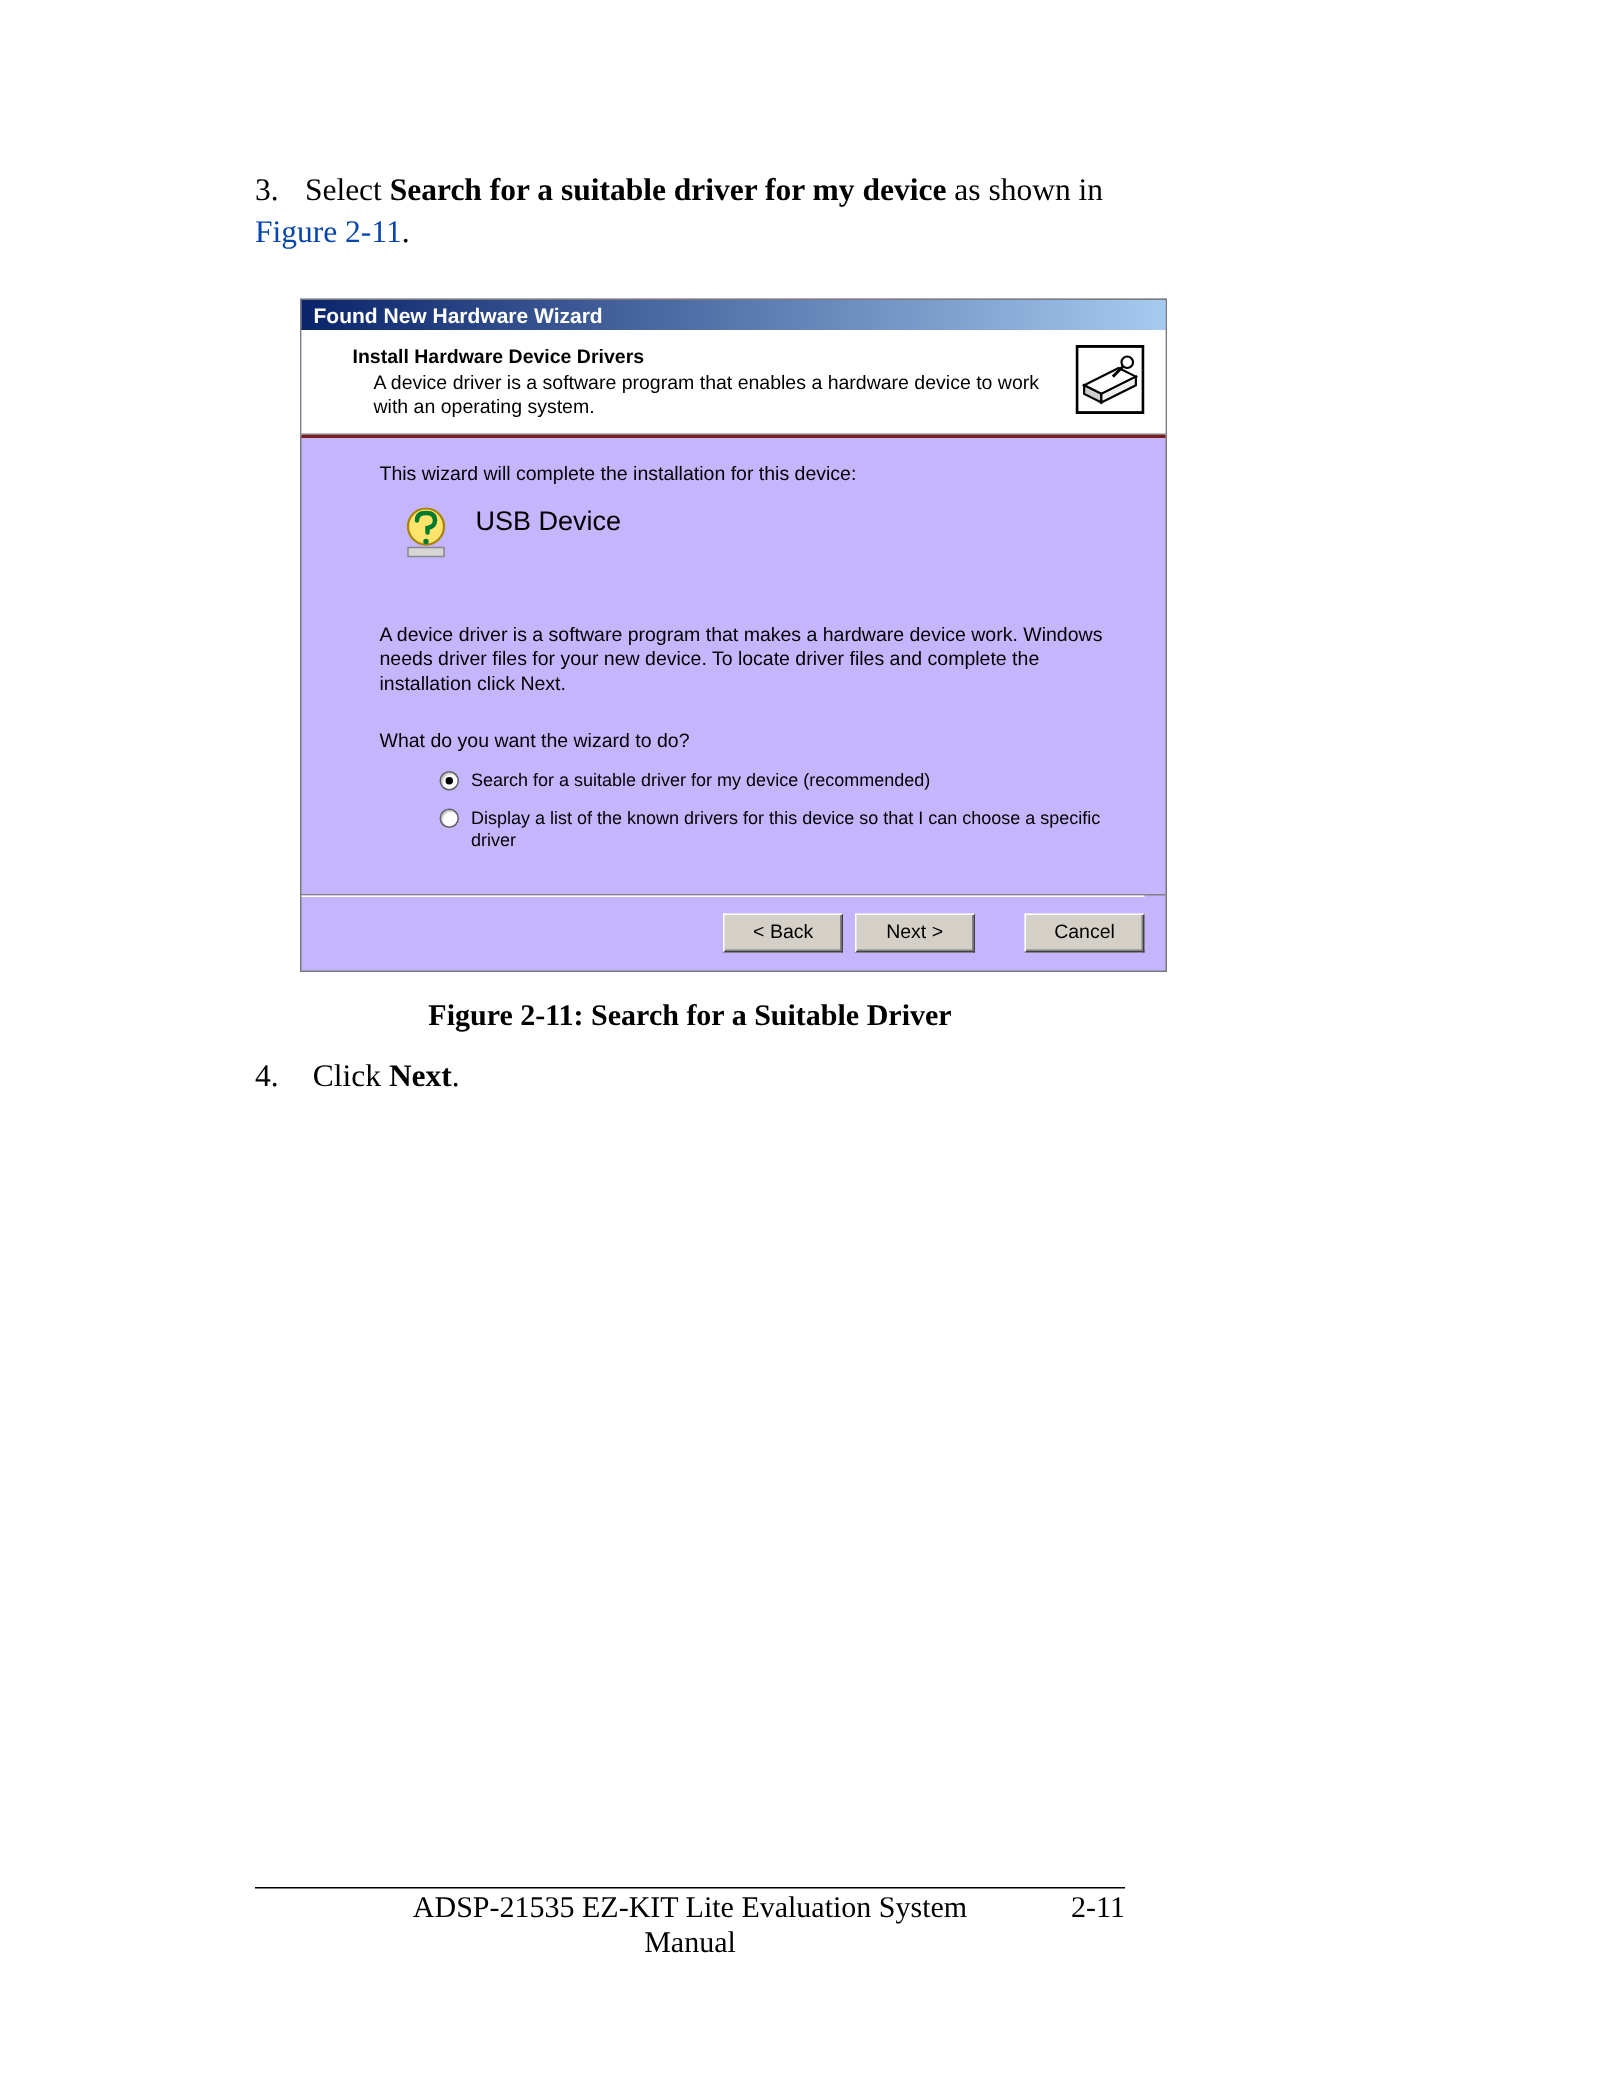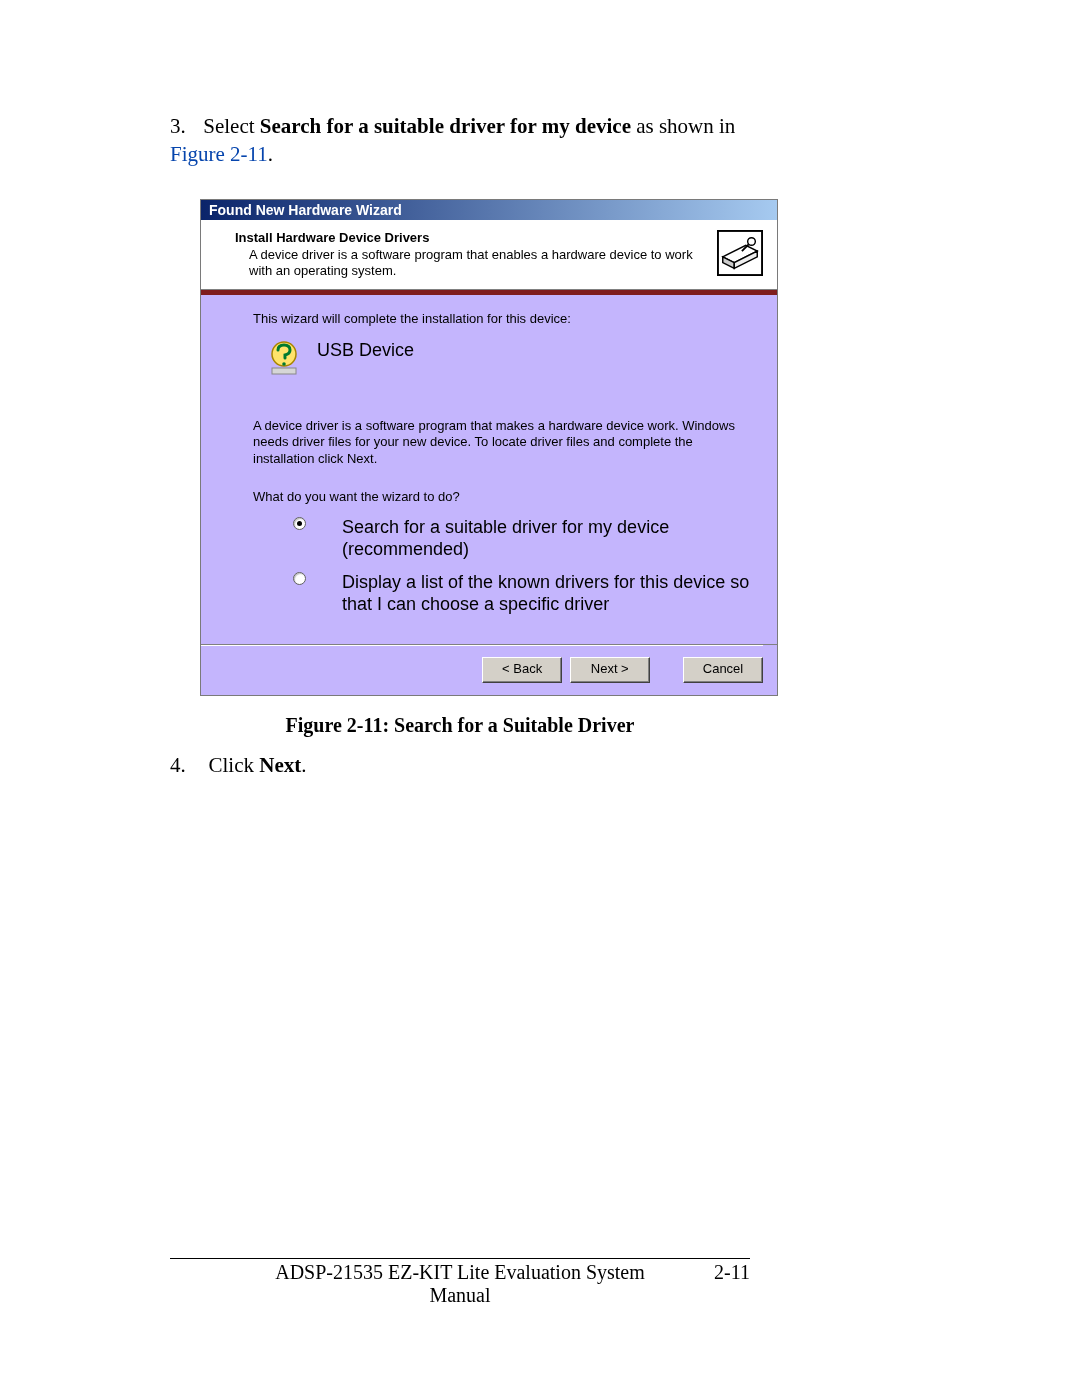--- a/index.html
+++ b/index.html
@@ -70,21 +70,21 @@
     padding-left: 14px;
     line-height: 1.25;
   }
   .header-icon {
     width: 46px;
     height: 46px;
     flex: 0 0 46px;
   }
   .wiz-content {
     padding: 16px 26px 18px 52px;
-    border-top: 5px solid #7f1d1d;
+    border-top: 2px solid #7f1d1d;
   }
   .wiz-line {
     font-size: 13px;
     margin-bottom: 14px;
   }
   .device-row {
     display: flex;
     align-items: flex-start;
     margin: 6px 0 24px 16px;
   }
@@ -133,24 +133,23 @@
     content: "";
     position: absolute;
     left: 3px;
     top: 3px;
     width: 5px;
     height: 5px;
     border-radius: 50%;
     background: #000;
   }
   .opt-label {
-    font-size: 18px;
+    font-size: 12px;
     line-height: 1.25;
     max-width: 420px;
-    margin-left: 28px;
   }
   .button-bar {
     border-top: 1px solid #808080;
     padding: 12px 14px 12px 0;
     text-align: right;
   }
   .button-bar-inner {
     border-top: 1px solid #fff;
     margin-top: -12px;
     padding: 11px 0 0 0;

